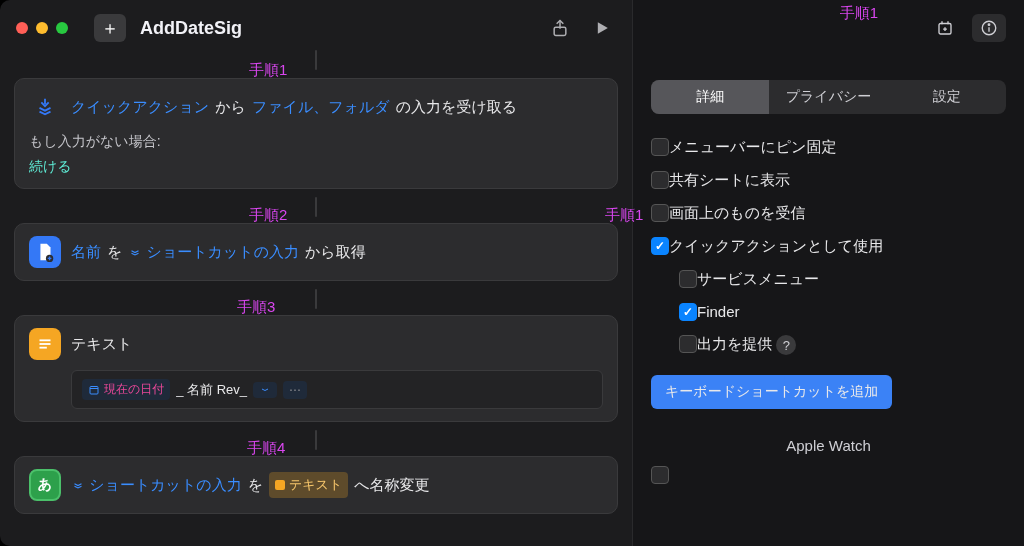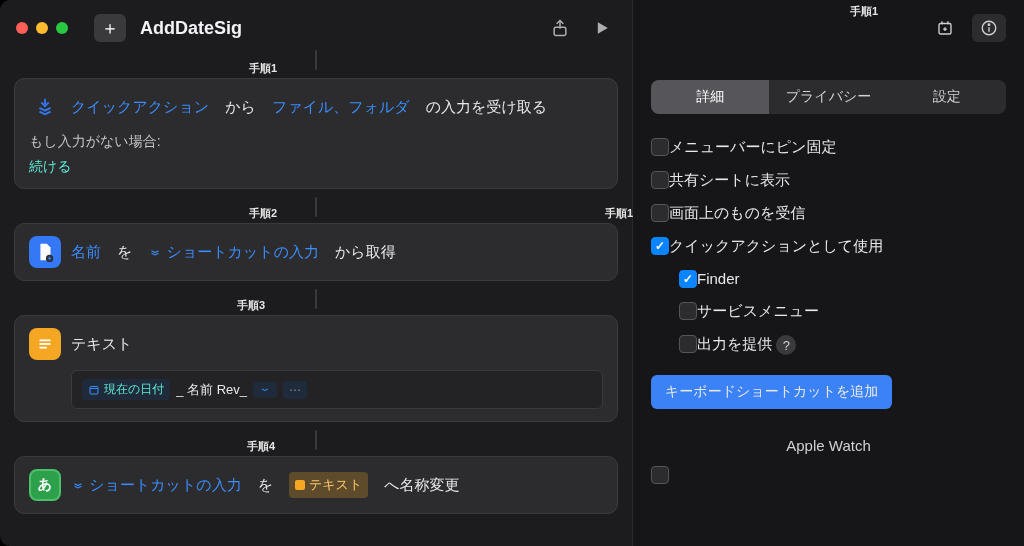--- a/index.html
+++ b/index.html
@@ -42,47 +42,47 @@
   .action-icon {
     width: 32px; height: 32px; border-radius: 8px; display:flex; align-items:center; justify-content:center;
     flex: 0 0 32px;
   }
   .ai-blue   { background: transparent; color:#3478f6; }
   .ai-fill-b { background:#3478f6; color:#fff; }
   .ai-yellow { background:#f5a623; color:#fff; }
   .ai-green  { background:#2da04b; color:#fff; border:2px solid #4bc06a; }
   .action-icon svg { width: 22px; height: 22px; }
 
-  .stmt { font-size: 15px; line-height: 1.7; color: #e8e8ea; display:flex; flex-wrap:wrap; align-items:center; gap:16px; }
+  .stmt { font-size: 15px; line-height: 1.7; color: #e8e8ea; display:flex; flex-wrap:wrap; align-items:center; gap:6px; }
   .tok-blue { color:#3a8dff; }
   .tok-static { color:#e8e8ea; }
 
   .card-sub { margin-top: 10px; font-size: 14px; color:#c5c5ca; }
   .card-value { margin-top:6px; }
   .pill-blue { color:#5eead4; font-size:14px; }
 
   .text-input-box {
     margin-top:10px; padding:8px 10px; border:1px solid #3a3a3c; border-radius:6px;
     background:#232325; display:flex; align-items:center; gap:6px; font-size:13px;
   }
   .var-token {
-    display:inline-flex; align-items:center; gap:4px; color:#5eead4; font-size:12px;
+    display:inline-flex; align-items:center; gap:4px; color:#ec4899; font-size:12px;
   }
   .var-token.small-chip { background:#1f2a3a; padding:2px 6px; border-radius:4px; }
   .more-dots { color:#8e8e93; background:#1f2a3a; padding:2px 6px; border-radius:4px; font-size:12px; }
 
   .token-chip {
     display:inline-flex; align-items:center; gap:4px; padding:2px 6px; border-radius:4px;
     font-size:13px;
   }
   .chip-yellow { background:rgba(245,166,35,0.25); color:#f7c66b; }
   .chip-blueglow { color:#3a8dff; }
 
   .step-label {
-    position:absolute; color:#e5e5e5; font-size:11px; font-weight:700;
+    position:absolute; color:#d946ef; font-size:15px; font-weight:400;
   }
 
   
   .inspector {
     flex:1; height:546px; background:#161618; border-left:1px solid #2a2a2c;
     padding: 0 18px 18px; position:relative;
   }
   .insp-top { height:56px; display:flex; align-items:center; justify-content:flex-end; gap:10px; }
   .insp-tool {
     width:34px; height:28px; border-radius:6px; display:flex; align-items:center; justify-content:center;
@@ -303,26 +303,26 @@
     <div class="sg-row" style="position:relative;">
       <span class="step-label" style="left:-46px; top:2px;">手順1</span>
       <span class="cb"></span>
       <span>画面上のものを受信</span>
     </div>
     <div class="sg-row">
       <span class="cb checked"></span>
       <span>クイックアクションとして使用</span>
     </div>
     <div class="sg-row sg-indent">
+      <span class="cb"></span>
+      <span>サービスメニュー</span>
+    </div>
+    <div class="sg-row sg-indent">
       <span class="cb checked"></span>
       <span>Finder</span>
-    </div>
-    <div class="sg-row sg-indent">
-      <span class="cb"></span>
-      <span>サービスメニュー</span>
     </div>
     <div class="sg-row sg-indent">
       <span class="cb"></span>
       <span>出力を提供</span>
       <span class="qmark">?</span>
     </div>
   </div>
 
   <div class="kbd-btn">キーボードショートカットを追加</div>
 

